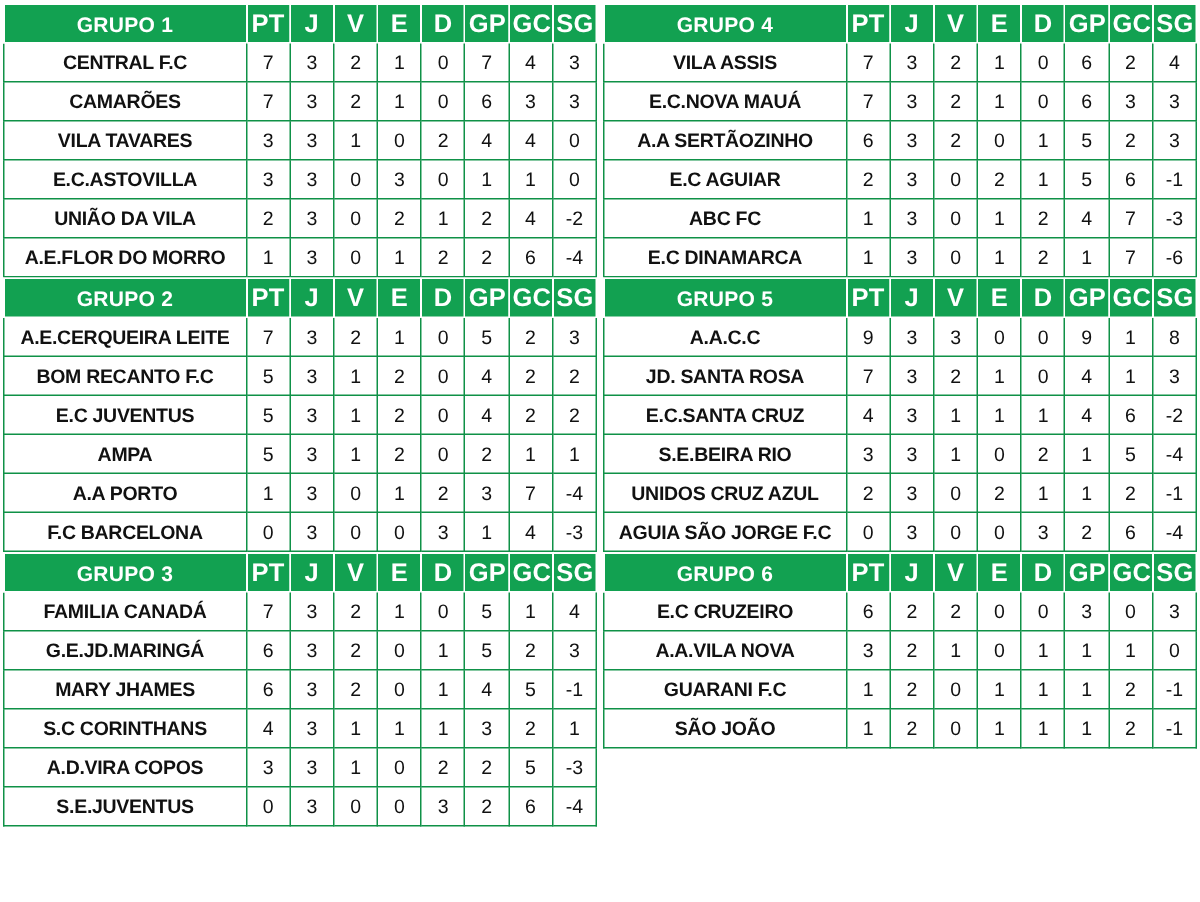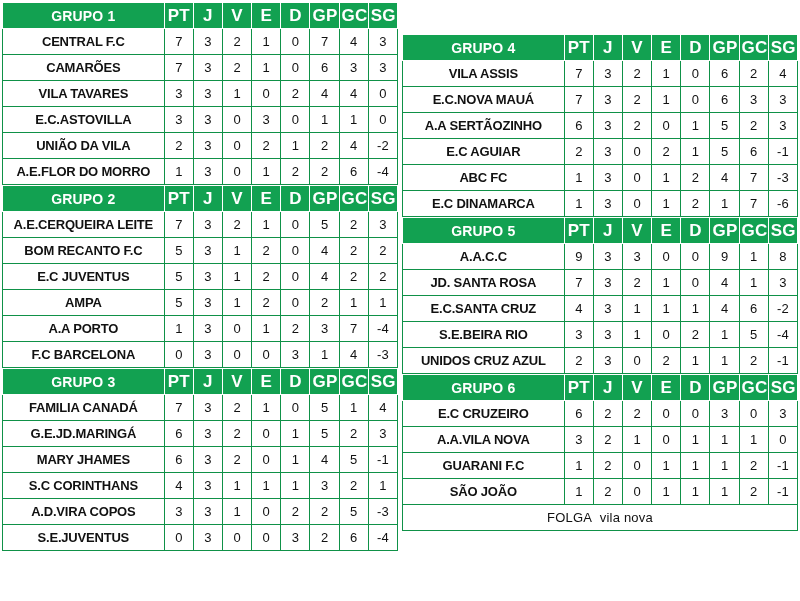--- a/index.html
+++ b/index.html
@@ -21,21 +21,21 @@
     box-sizing: border-box;
     padding: 2px 2px 2px 2px;
   }
   .column {
     display: flex;
     flex-direction: column;
     flex: 1 1 50%;
     box-sizing: border-box;
   }
   .column.left { padding-right: 2px; }
-  .column.right { padding-left: 2px; margin-top: 32px; }
+  .column.right { padding-left: 2px; }
 
   table.grp {
     border-collapse: collapse;
     table-layout: fixed;
     width: 100%;
     margin: 0;
   }
   table.grp td, table.grp th {
     border: 1px solid #0f9147;
     font-size: 13px;
@@ -535,20 +535,31 @@
           <td class="team">UNIDOS CRUZ AZUL</td>
           <td class="num">2</td>
           <td class="num">3</td>
           <td class="num">0</td>
           <td class="num">2</td>
           <td class="num">1</td>
           <td class="num">1</td>
           <td class="num">2</td>
           <td class="num">-1</td>
         </tr>
+        <tr>
+          <td class="team">AGUIA SÃO JORGE F.C</td>
+          <td class="num">0</td>
+          <td class="num">3</td>
+          <td class="num">0</td>
+          <td class="num">0</td>
+          <td class="num">3</td>
+          <td class="num">2</td>
+          <td class="num">6</td>
+          <td class="num">-4</td>
+        </tr>
       </tbody>
     </table>
 
     <table class="grp">
       <colgroup>
           <col class="c-team">
           <col class="c-st">
           <col class="c-st">
           <col class="c-st">
           <col class="c-st">
@@ -606,22 +617,17 @@
           <td class="team">SÃO JOÃO</td>
           <td class="num">1</td>
           <td class="num">2</td>
           <td class="num">0</td>
           <td class="num">1</td>
           <td class="num">1</td>
           <td class="num">1</td>
           <td class="num">2</td>
           <td class="num">-1</td>
         </tr>
-        <tr class="folga">
-          <td colspan="9">
-            <span>FOLGA</span>&nbsp;&nbsp;<span>vila nova</span>
-          </td>
-        </tr>
       </tbody>
     </table>
 
   </div>
 </div>
 
 </body></html>

